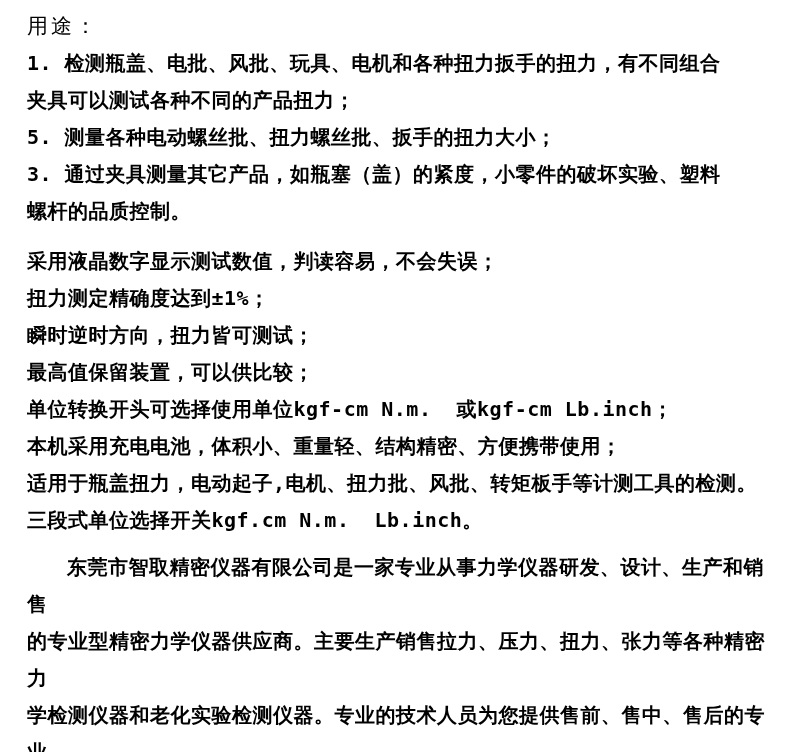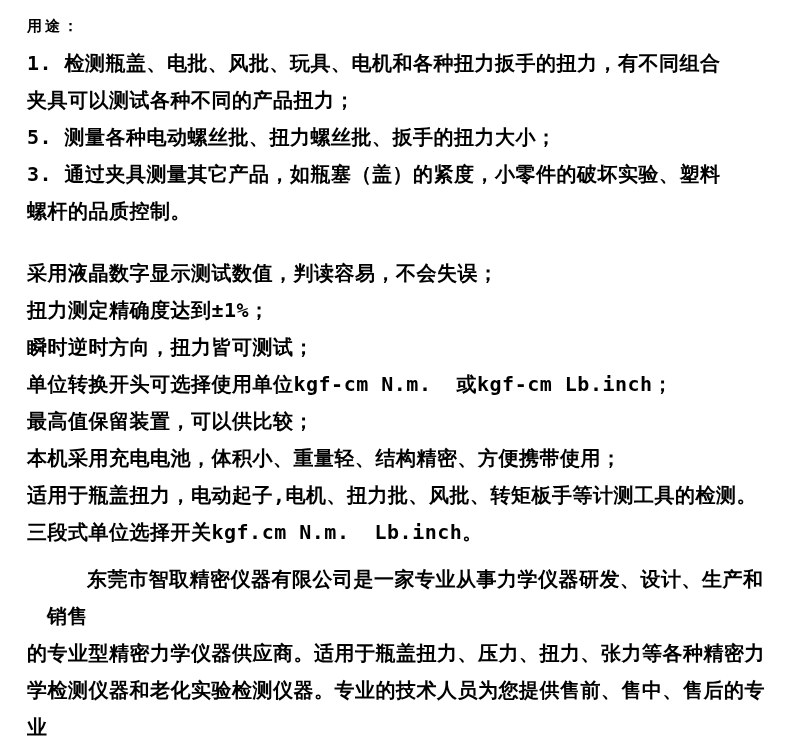--- a/index.html
+++ b/index.html
@@ -14,57 +14,57 @@
     color: #000000;
     
     font-family: "DejaVu Sans Mono", "Liberation Sans", sans-serif;
     font-size: 20px;
     line-height: 37px;
   }
   .page {
     padding: 8px 20px 0 27px;
   }
   .heading {
-    font-weight: 700;
-    font-size: 15px;
+    font-weight: 400;
+    font-size: 21px;
     letter-spacing: 3px;
     line-height: 37px;
   }
   .line {
     white-space: pre-wrap;
     letter-spacing: 0.5px;
     font-weight: bold;
   }
-  .features { margin-top: 25px; }
+  .features { margin-top: 13px; }
   .company  { margin-top: 10px; }
-  .company .line:first-child { text-indent: 2em; margin-left: 20px; }
+  .company .line:first-child { text-indent: 2em; }
 </style>
 </head>
 <body>
 
 <div class="page">
   <div class="heading">用途：</div>
 
   <div class="usage">
       <div class="line">1. 检测瓶盖、电批、风批、玩具、电机和各种扭力扳手的扭力，有不同组合</div>
       <div class="line">夹具可以测试各种不同的产品扭力；</div>
       <div class="line">5. 测量各种电动螺丝批、扭力螺丝批、扳手的扭力大小；</div>
       <div class="line">3. 通过夹具测量其它产品，如瓶塞（盖）的紧度，小零件的破坏实验、塑料</div>
       <div class="line">螺杆的品质控制。</div>
     </div>
 
   <div class="features">
       <div class="line">采用液晶数字显示测试数值，判读容易，不会失误；</div>
       <div class="line">扭力测定精确度达到±1%；</div>
       <div class="line">瞬时逆时方向，扭力皆可测试；</div>
+      <div class="line">最高值保留装置，可以供比较；</div>
       <div class="line">单位转换开头可选择使用单位kgf-cm N.m.  或kgf-cm Lb.inch；</div>
-      <div class="line">最高值保留装置，可以供比较；</div>
       <div class="line">本机采用充电电池，体积小、重量轻、结构精密、方便携带使用；</div>
       <div class="line">适用于瓶盖扭力，电动起子,电机、扭力批、风批、转矩板手等计测工具的检测。</div>
       <div class="line">三段式单位选择开关kgf.cm N.m.  Lb.inch。</div>
     </div>
 
   <div class="company">
       <div class="line">东莞市智取精密仪器有限公司是一家专业从事力学仪器研发、设计、生产和销售</div>
-      <div class="line">的专业型精密力学仪器供应商。适用于瓶盖扭力、压力、扭力、张力等各种精密力</div>
+      <div class="line">的专业型精密力学仪器供应商。主要生产销售拉力、压力、扭力、张力等各种精密力</div>
       <div class="line">学检测仪器和老化实验检测仪器。专业的技术人员为您提供售前、售中、售后的专业</div>
     </div>
 </div>
 
 </body></html>

